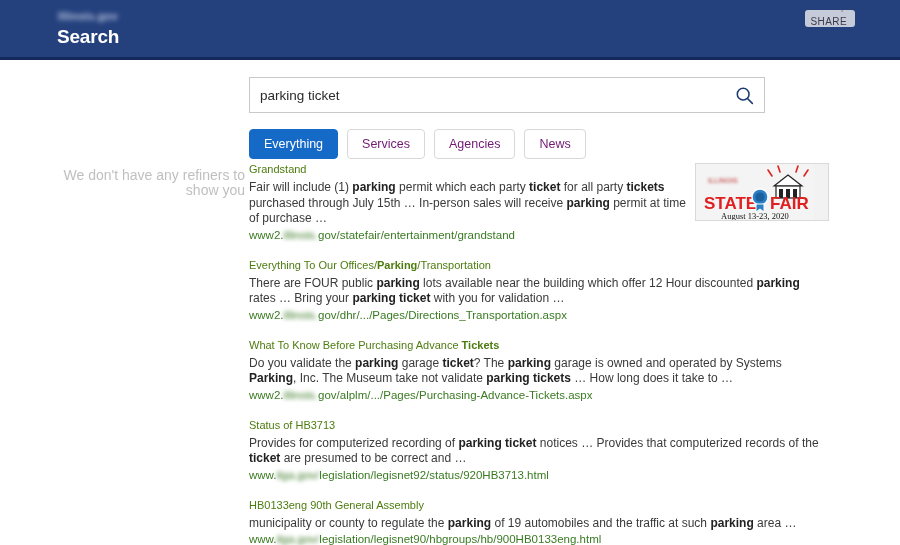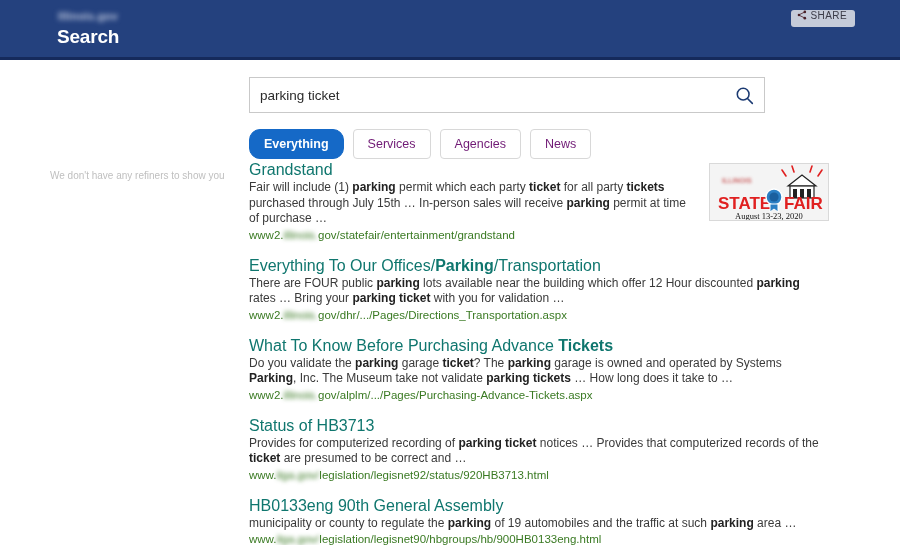--- a/index.html
+++ b/index.html
@@ -40,23 +40,24 @@
     line-height: 1;
   }
   .share-button {
     position: absolute;
     right: 45px; top: 10px;
     height: 17px;
     padding: 0 8px 0 6px;
     background: #c5cbd9;
     border-radius: 3px;
     display: flex;
-    align-items: flex-start;
+    align-items: flex-end;
     gap: 4px;
     cursor: pointer;
+    flex-direction: column;
   }
   .share-label {
     font-size: 10px;
     color: #3b3b47;
     letter-spacing: .4px;
   }
   .share-icon { display: block; width: 10px; height: 10px; }
 
   
   .page-body {
@@ -115,48 +116,47 @@
     display: flex;
     align-items: center;
     justify-content: center;
     cursor: pointer;
     white-space: nowrap;
   }
   .tab.active {
     background: #1569c7;
     border-color: #1569c7;
     color: #ffffff;
-    font-weight: bold;
-    border-radius: 11px;
+    font-weight: normal;
   }
 
   
   .refiners {
     position: absolute;
     left: 50px; top: 108px;
     width: 195px;
-    text-align: left;
-    font-size: 10px;
+    text-align: right;
+    font-size: 14px;
     color: #bfbfbf;
     line-height: 15px;
   }
 
   
   .results {
     position: absolute;
     left: 249px; top: 101px;
     width: 580px;
   }
   .result {
     position: relative;
     margin-bottom: 14px;
   }
   .result-title {
-    font-size: 16px;
-    color: #0f766e;
+    font-size: 11px;
+    color: #4d7c0f;
     line-height: 17px;
     margin: 0 0 2px 0;
     cursor: pointer;
   }
   .result-title b { font-weight: bold; }
   .result-snippet {
     font-size: 12px;
     color: #3a3a3a;
     line-height: 15.5px;
     margin: 0 0 1px 0;
@@ -176,21 +176,21 @@
     user-select: none;
   }
   .result.has-thumb .result-title,
   .result.has-thumb .result-snippet,
   .result.has-thumb .result-url { max-width: 448px; }
 
   
   .thumb {
     position: absolute;
     right: 0; top: 2px;
-    width: 120px; height: 58px;
+    width: 134px; height: 58px;
     background: #f2f2f2;
     border: 1px solid #d9d9d9;
     overflow: hidden;
   }
 </style>
 </head>
 <body>
 
 <div class="site-header">
   <div class="brand-blur">Illinois.gov</div>

